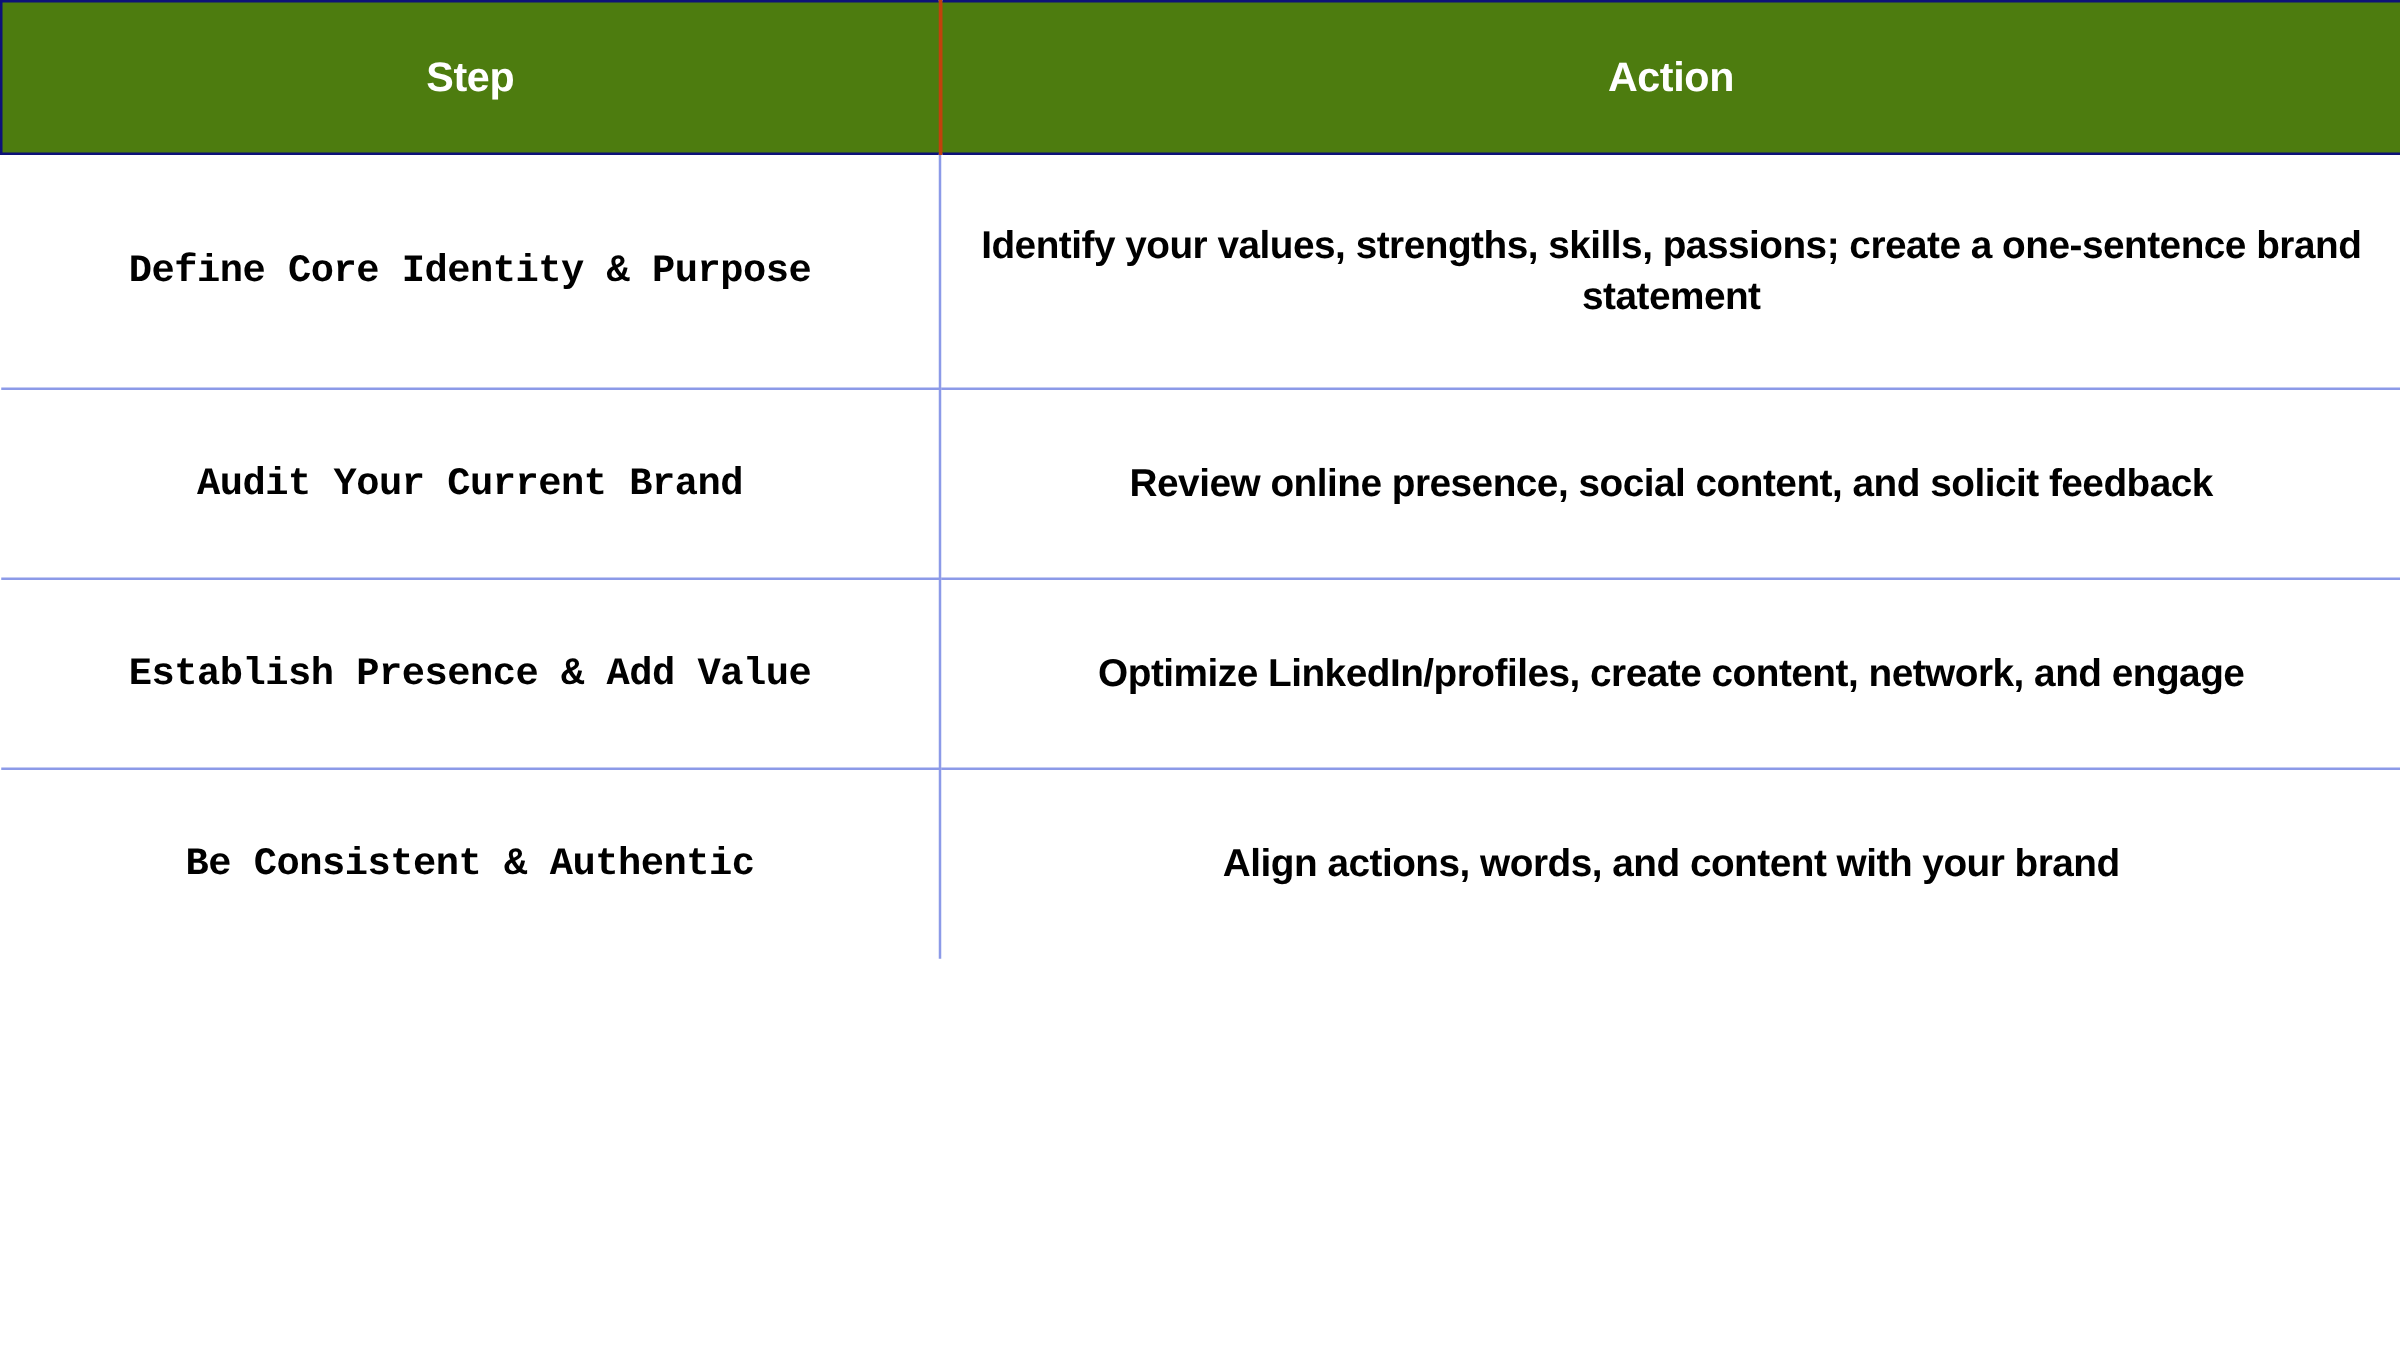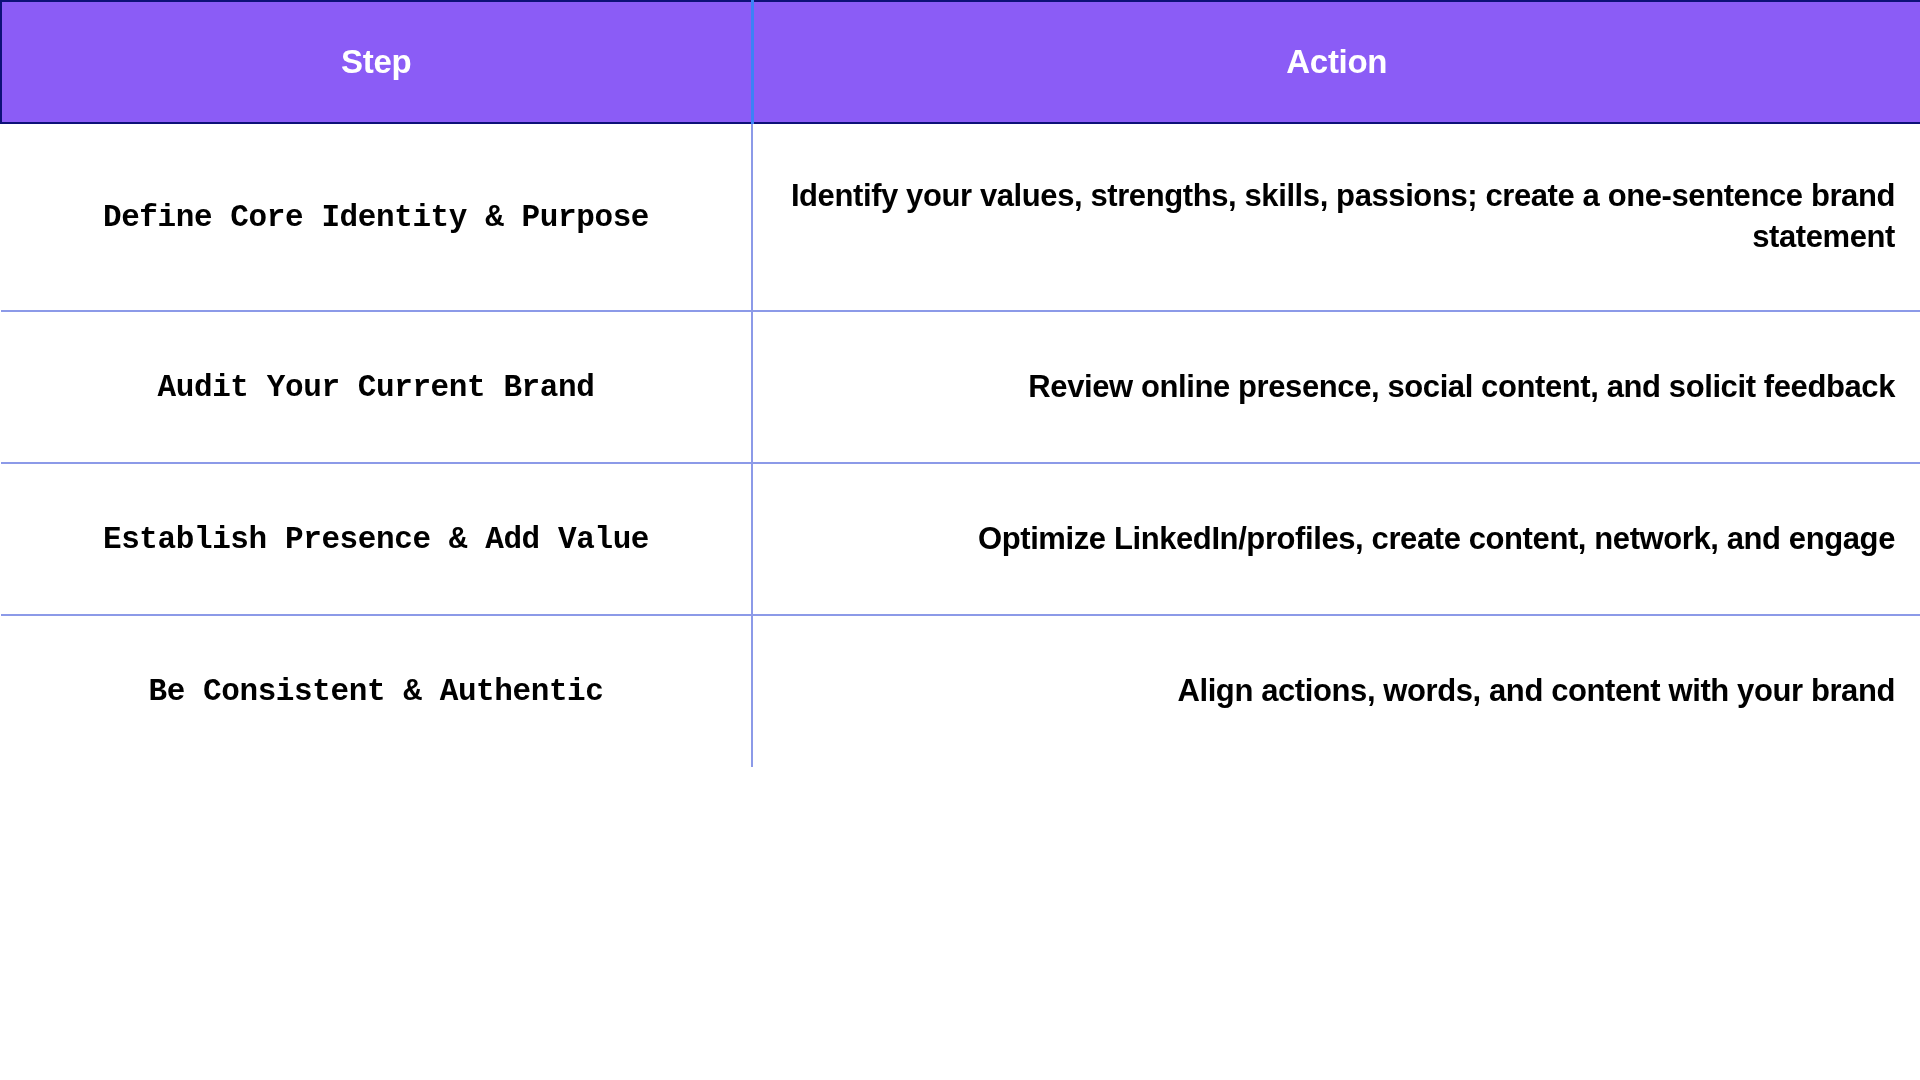--- a/index.html
+++ b/index.html
@@ -22,33 +22,33 @@
   }
   table.brand-table {
     border-collapse: collapse;
     table-layout: fixed;
     width: 1920px;
   }
   table.brand-table col.col-step { width: 751px; }
   table.brand-table col.col-action { width: 1169px; }
 
   thead th {
-    background: #8b5cf6;
+    background: #4d7c0f;
     color: #ffffff;
     font-size: 33px;
     font-weight: bold;
     letter-spacing: -0.3px;
     text-align: center;
     height: 122px;
     padding: 0 20px;
     box-sizing: border-box;
     border: 2px solid #0d1178;
   }
   thead th.th-action {
-    border-left: 3px solid #3b82f6;
+    border-left: 3px solid #c2410c;
   }
 
   tbody td {
     border: 2px solid #8c9ae8;
     text-align: center;
     vertical-align: middle;
     color: #000000;
     font-weight: bold;
     letter-spacing: -0.4px;
     padding: 18px 26px;
@@ -60,21 +60,21 @@
     border-left: none;
     font-family: Liberation Mono, monospace;
   }
   tbody td.cell-action {
     font-size: 31px;
     line-height: 1.32;
   }
   tbody tr { height: 152px; }
   tbody tr:first-child { height: 188px; }
   tbody tr:last-child td { border-bottom: none; }
-  tbody td.cell-action { border-right: none; text-align: right; }
+  tbody td.cell-action { border-right: none; }
 </style>
 </head>
 <body>
 
 <div class="sheet">
   <table class="brand-table">
     <colgroup>
       <col class="col-step">
       <col class="col-action">
     </colgroup>

